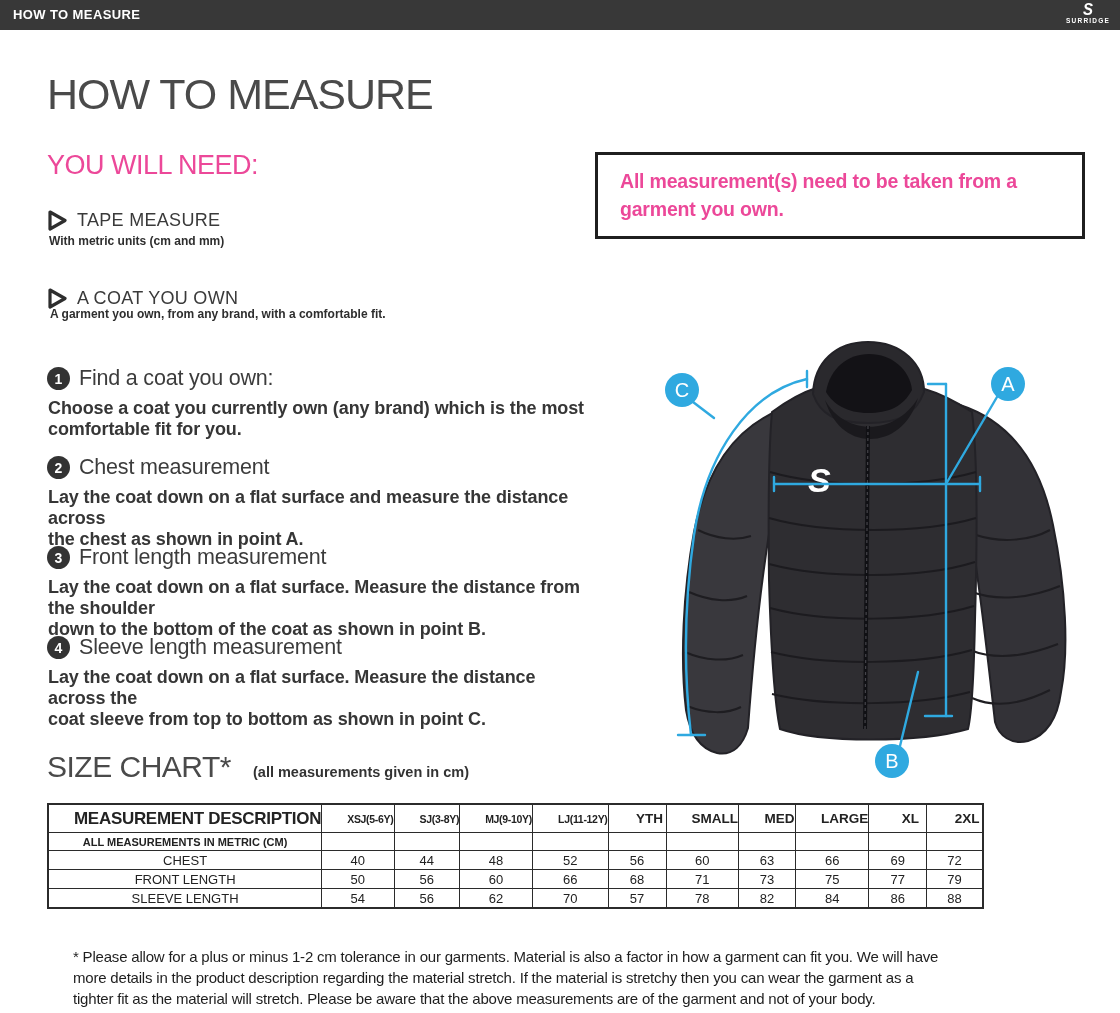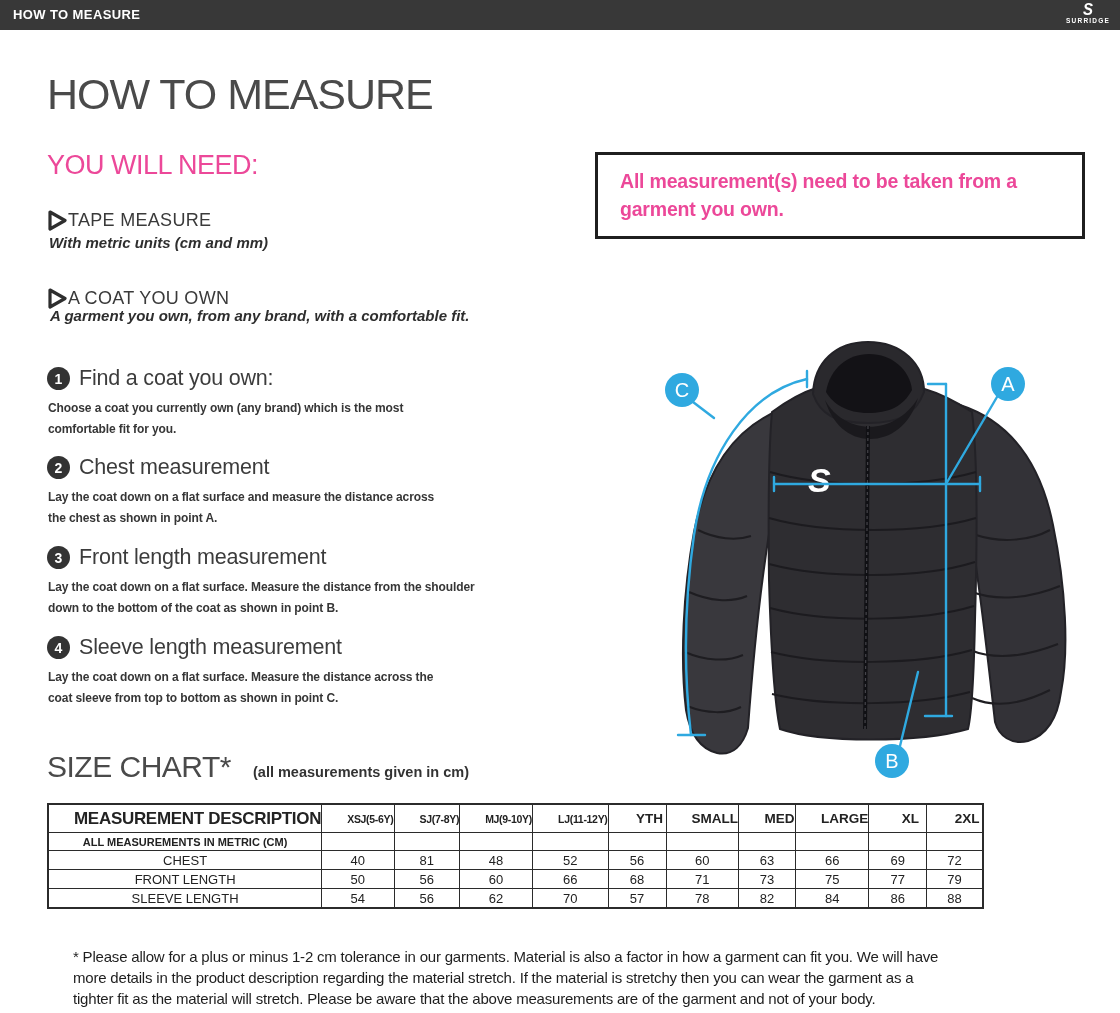--- a/index.html
+++ b/index.html
@@ -13,35 +13,35 @@
   .brand{position:absolute;right:10px;top:2px;display:flex;flex-direction:column;
          align-items:center;color:#fff;}
   .brand-s{font-size:15px;font-weight:900;font-style:italic;line-height:14px;transform:scaleY(1.15);}
   .brand-name{font-size:6.5px;font-weight:bold;letter-spacing:1.2px;margin-top:1px;}
 
   .h1{position:absolute;left:47px;top:70px;font-size:43px;color:#4a4a4a;
       font-weight:400;letter-spacing:-1px;}
   .h2{position:absolute;left:47px;top:150px;font-size:27px;color:#ec4899;
       font-weight:400;letter-spacing:-.5px;}
 
-  .need-item{position:absolute;display:flex;align-items:center;}
+  .need-item{position:absolute;display:flex;align-items:center;gap:9px;}
   .need-label{font-size:18px;color:#3a3a3a;letter-spacing:.3px;}
-  .need-desc{position:absolute;font-size:15px;font-weight:bold;color:#2e2e2e;font-style:italic;}
+  .need-desc{position:absolute;font-size:12px;font-weight:bold;color:#2e2e2e;}
 
   .note-box{position:absolute;left:595px;top:152px;width:440px;border:3px solid #1f1f1f;
             padding:13px 22px;font-size:19.5px;font-weight:bold;color:#ec4899;
             line-height:1.42;white-space:pre-line;letter-spacing:-.2px;}
 
   .step{position:absolute;left:47px;width:540px;}
   .step-head{display:flex;align-items:center;gap:9px;}
   .step-num{width:23px;height:23px;border-radius:50%;background:#333;color:#fff;
             font-size:14px;font-weight:bold;display:flex;align-items:center;
             justify-content:center;flex:0 0 23px;}
   .step-title{font-size:21.5px;color:#3c3c3c;letter-spacing:-.2px;}
-  .step-desc{margin:7px 0 0 1px;font-size:12px;font-weight:bold;color:#363636;
+  .step-desc{margin:7px 0 0 1px;font-size:18px;font-weight:bold;color:#363636;
              line-height:21px;white-space:pre-line;letter-spacing:-.1px;}
 
   .size-chart-h{position:absolute;left:47px;top:750px;font-size:30px;color:#4a4a4a;
                 font-weight:400;letter-spacing:-.5px;}
   .size-chart-sub{position:absolute;left:253px;top:764px;font-size:14.5px;
                   font-weight:bold;color:#333;}
 
   table.size{position:absolute;left:47px;top:803px;border-collapse:collapse;
              border:2px solid #2b2b2b;table-layout:fixed;}
   table.size th,table.size td{border:1px solid #2b2b2b;padding:0;color:#222;
@@ -191,21 +191,21 @@
         <col style="width:57px">
         <col style="width:57px">
       <col style="width:47px">
         <col style="width:58px">
         <col style="width:56px">
     </colgroup>
     <tbody>
         <tr class="head">
       <th class="desc">MEASUREMENT DESCRIPTION</th>
       <th class="sm">XSJ(5-6Y)</th>
-      <th class="sm">SJ(7-8Y)</th>
+      <th class="sm">SJ(3-8Y)</th>
       <th class="sm">MJ(9-10Y)</th>
       <th class="sm">LJ(11-12Y)</th>
       <th class="md">YTH</th>
       <th class="md">SMALL</th>
       <th class="md">MED</th>
       <th class="md">LARGE</th>
       <th class="md">XL</th>
       <th class="md">2XL</th>
     </tr>
     <tr class="metric">
@@ -217,21 +217,21 @@
           <td></td>
           <td></td>
           <td></td>
           <td></td>
           <td></td>
           <td></td>
     </tr>
     <tr class="data">
       <td class="row-label">CHEST</td>
       <td>40</td>
-      <td>81</td>
+      <td>44</td>
       <td>48</td>
       <td>52</td>
       <td>56</td>
       <td>60</td>
       <td>63</td>
       <td>66</td>
       <td>69</td>
       <td>72</td>
     </tr>
     <tr class="data">

